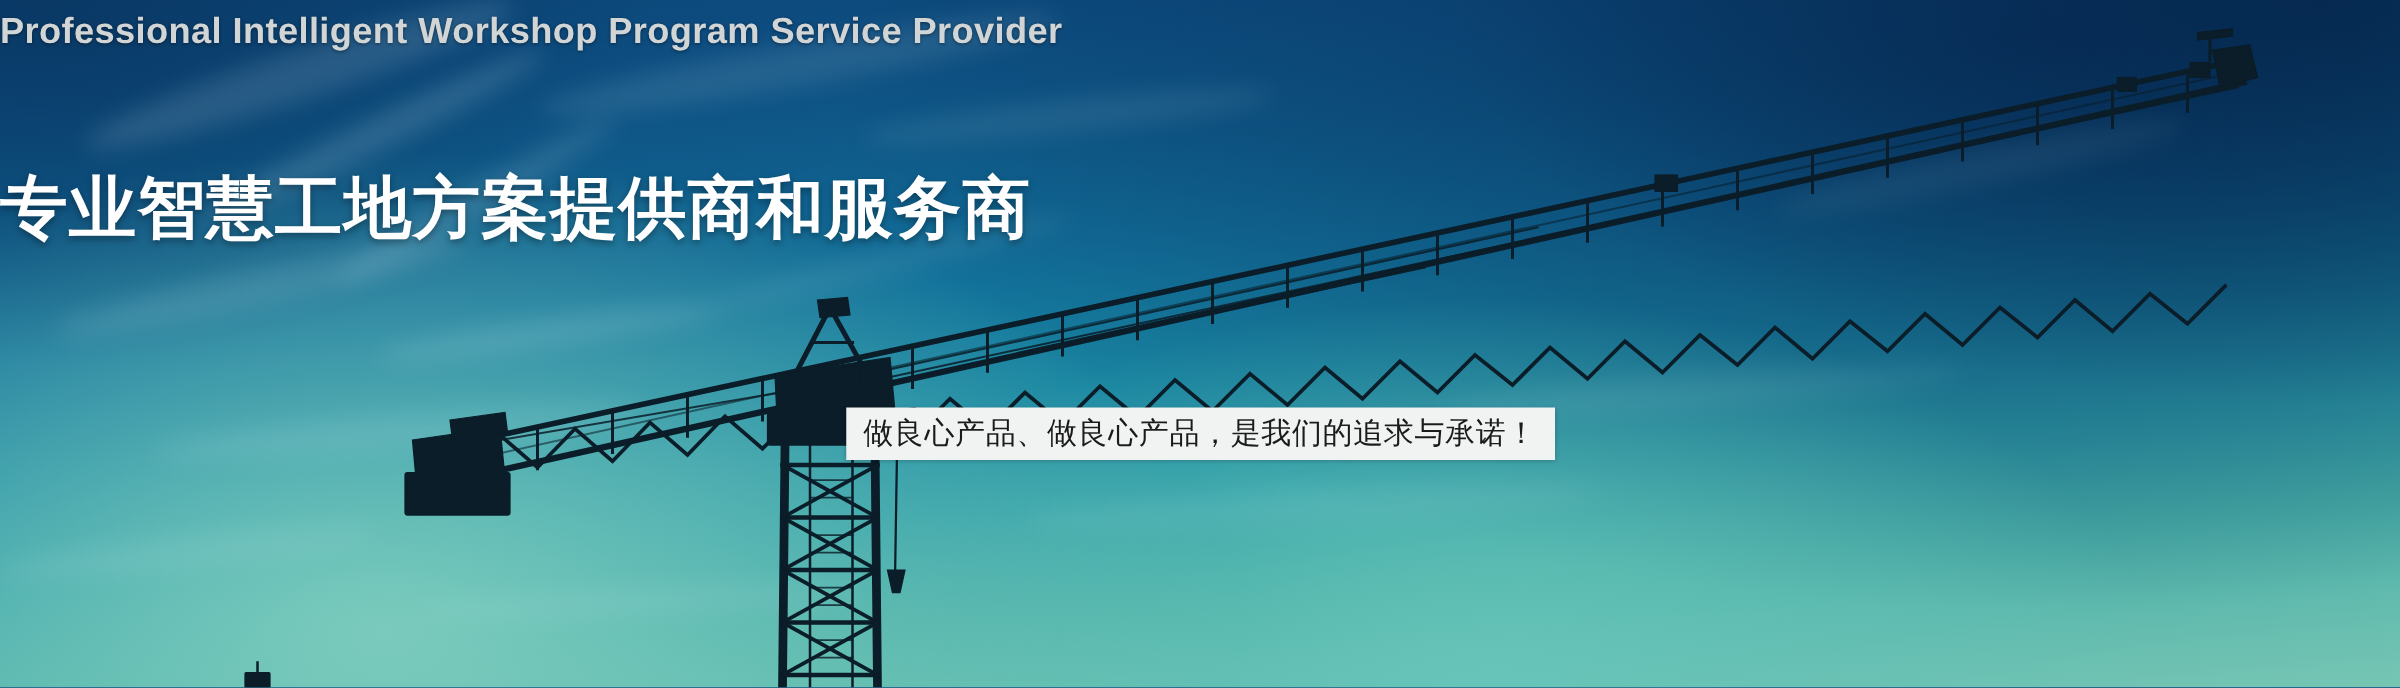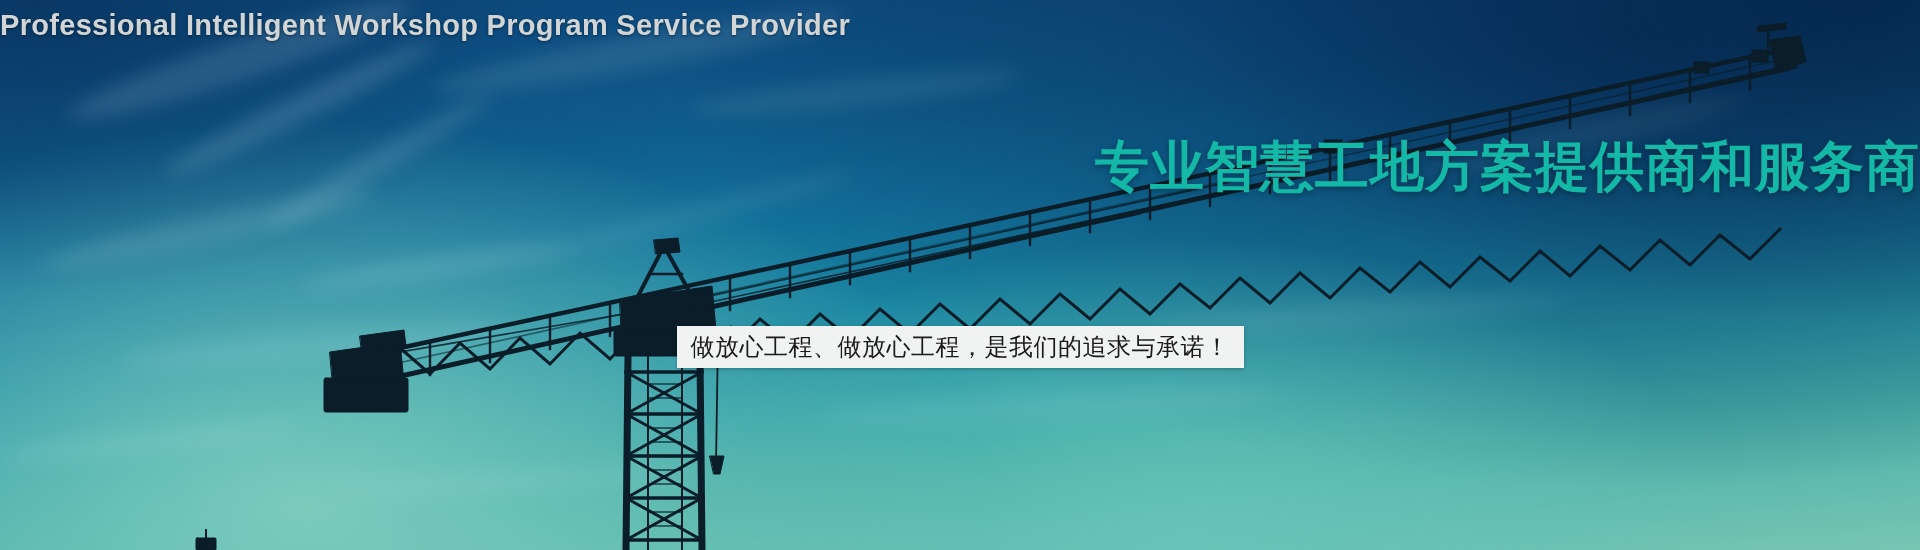--- a/index.html
+++ b/index.html
@@ -79,25 +79,25 @@
     font-weight:bold;
     letter-spacing:.3px;
     color:#d2d5d6;
     text-shadow:0 1px 3px rgba(0,0,0,.45);
     white-space:nowrap;
     z-index:6;
   }
   .cn-title{
     position:absolute;
     left:0;right:0;top:131px;
-    text-align:right;
+    text-align:left;
     font-size:54px;
     font-weight:bold;
     letter-spacing:1px;
-    color:#14b8a6;
+    color:#ffffff;
     text-shadow:0 2px 6px rgba(0,0,0,.35);
     white-space:nowrap;
     z-index:6;
   }
   .sub-wrap{
     position:absolute;
     left:0;right:0;top:326px;
     text-align:center;
     z-index:6;
   }
@@ -259,16 +259,16 @@
         <line x1="206" y1="530" x2="206" y2="540" stroke-width="2"></line>
       </g>
     </svg>
   </div>
 
   <div class="eng-title">Professional Intelligent Workshop Program Service Provider</div>
 
   <div class="cn-title">专业智慧工地方案提供商和服务商</div>
 
   <div class="sub-wrap">
-    <span class="sub-box">做放心工程、做放心工程，是我们的追求与承诺！</span>
+    <span class="sub-box">做良心产品、做良心产品，是我们的追求与承诺！</span>
   </div>
 
 </div>
 
 </body></html>

